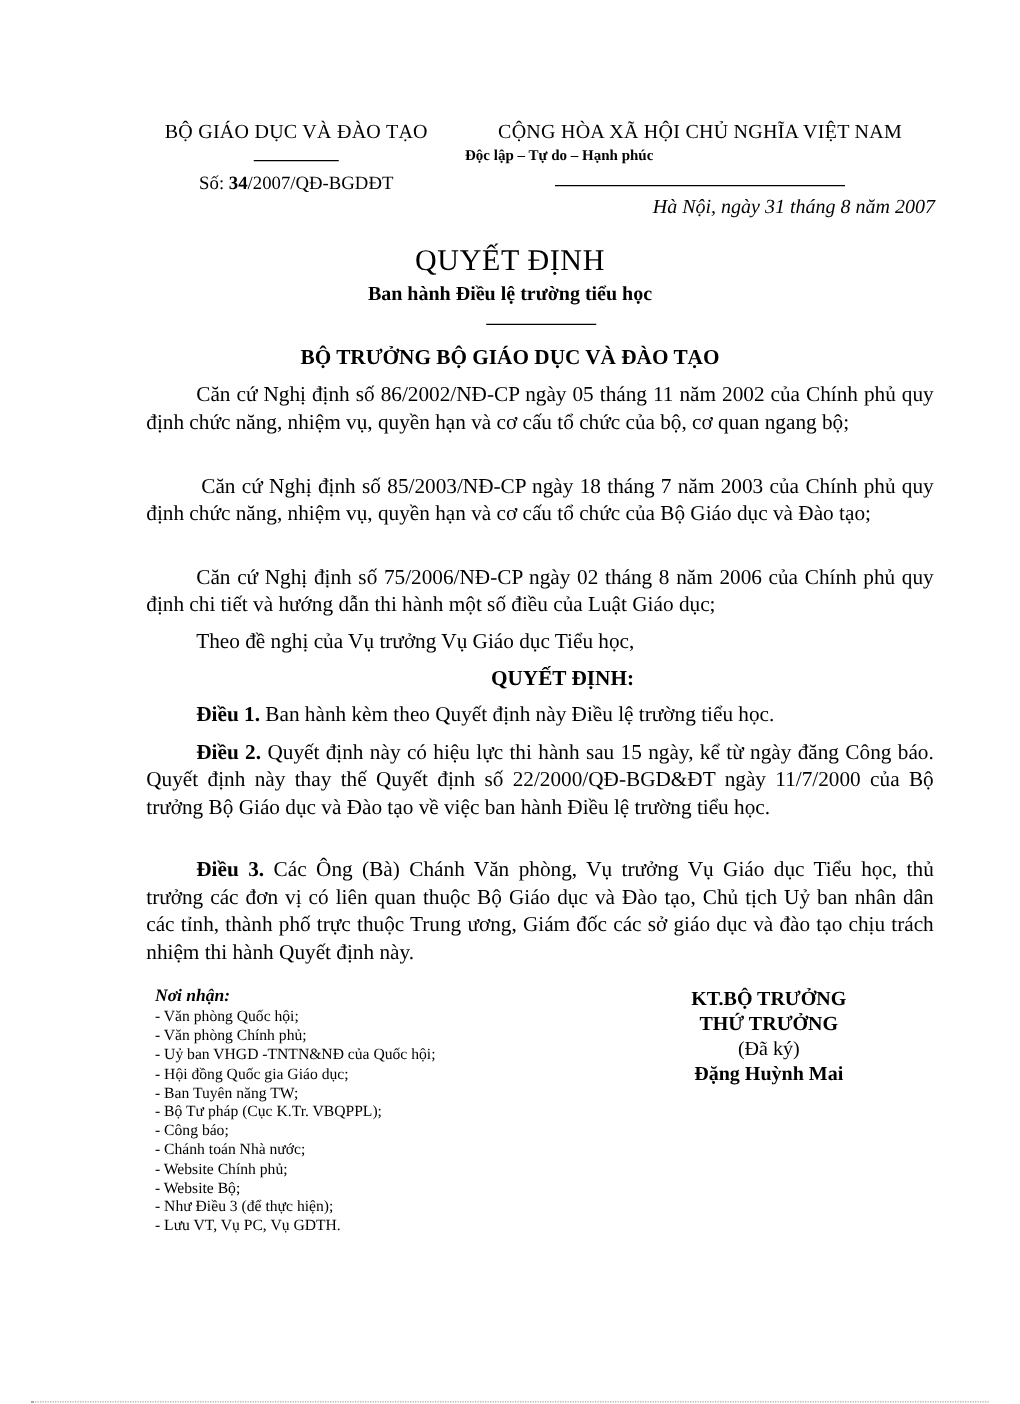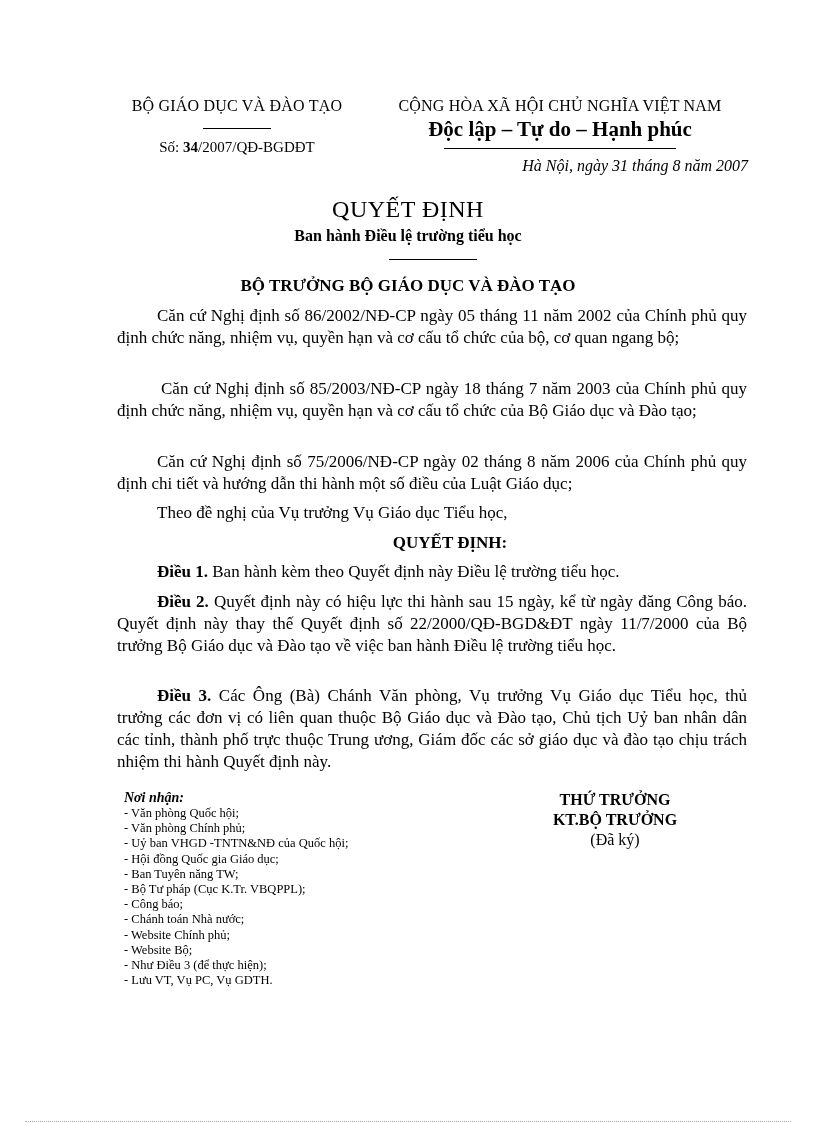--- a/index.html
+++ b/index.html
@@ -21,21 +21,21 @@
 </head>
 <body>
 
 <div class="abs hdr" style="left:118px; top:97px; width:238px; text-align:center;">BỘ GIÁO DỤC VÀ ĐÀO TẠO</div>
 <div class="rule" style="left:203px; top:128px; width:68px;"></div>
 <div class="abs" style="left:118px; top:139px; width:238px; text-align:center; font-size:15px;">
   <span>Số: </span><span class="bold">34</span><span>/2007/QĐ-BGDĐT</span>
 </div>
 
 <div class="abs hdr" style="left:372px; top:97px; width:376px; text-align:center;">CỘNG HÒA XÃ HỘI CHỦ NGHĨA VIỆT NAM</div>
-<div class="abs bold" style="left:372px; top:117px; width:376px; text-align:center; font-size:21px;">Độc lập – Tự do – Hạnh phúc</div>
+<div class="abs bold" style="left:372px; top:117px; width:376px; font-size:12px;">Độc lập – Tự do – Hạnh phúc</div>
 <div class="rule" style="left:444px; top:148px; width:232px;"></div>
 <div class="abs italic" style="left:372px; top:157px; width:376px; text-align:right; font-size:16px;">Hà Nội, ngày 31 tháng 8 năm 2007</div>
 
 <div class="abs center" style="left:0; width:816px; top:196px; font-size:24px; letter-spacing:0.5px;">QUYẾT ĐỊNH</div>
 <div class="abs center bold" style="left:0; width:816px; top:227px; font-size:16px;font-family:Liberation Serif, serif;">Ban hành Điều lệ trường tiểu học</div>
 <div class="rule" style="left:389px; top:259px; width:88px;"></div>
 <div class="abs center bold" style="left:0; width:816px; top:276px; font-size:17px;">BỘ TRƯỞNG BỘ GIÁO DỤC VÀ ĐÀO TẠO</div>
 
 <div class="para" style="top:305px;">
   <span class="indent"></span><span>Căn cứ Nghị định số 86/2002/NĐ-CP ngày 05 tháng 11 năm 2002 của Chính phủ quy định chức năng, nhiệm vụ, quyền hạn và cơ cấu tổ chức của bộ, cơ quan ngang bộ;</span>
@@ -72,18 +72,19 @@
   <div>- Bộ Tư pháp (Cục K.Tr. VBQPPL);</div>
   <div>- Công báo;</div>
   <div>- Chánh toán Nhà nước;</div>
   <div>- Website Chính phủ;</div>
   <div>- Website Bộ;</div>
   <div>- Như Điều 3 (để thực hiện);</div>
   <div>- Lưu VT, Vụ PC, Vụ GDTH.</div>
 </div>
 
 <div class="sign" style="top:790px;">
+  <div class="bold">KT.BỘ TRƯỞNG</div>
   <div class="bold">THỨ TRƯỞNG</div>
-  <div class="bold">KT.BỘ TRƯỞNG</div>
   <div>(Đã ký)</div>
+  <div class="bold">Đặng Huỳnh Mai</div>
 </div>
 
 <div class="footer-dots"></div>
 
 </body></html>

